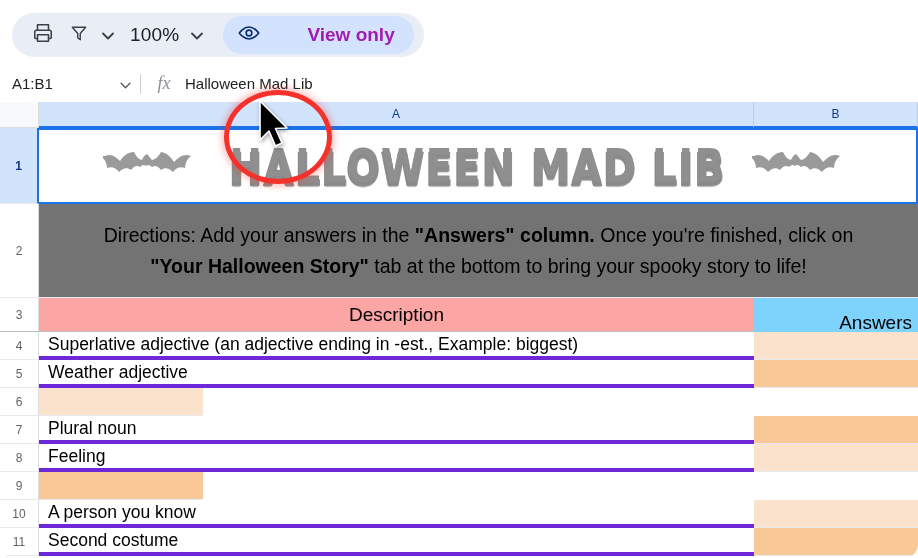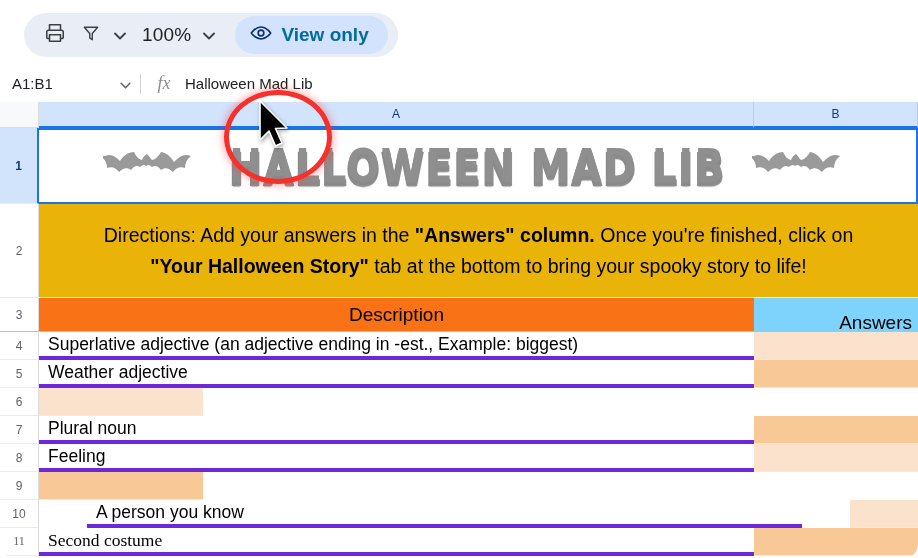--- a/index.html
+++ b/index.html
@@ -27,21 +27,21 @@
     left: 0; top: 0;
     width: 918px;
     height: 66px;
     background: #ffffff;
     display: flex;
     align-items: center;
   }
 
   .toolbar-pill {
     position: absolute;
-    left: 24px;
+    left: 12px;
     top: 13px;
     height: 44px;
     background: #e9eef6;
     border-radius: 22px;
     display: flex;
     align-items: center;
     padding: 0 10px 0 14px;
     gap: 2px;
   }
 
@@ -81,23 +81,24 @@
     background: #d3e3fd;
     border-radius: 19px;
     display: flex;
     align-items: center;
     gap: 9px;
     padding: 0 19px 0 15px;
     cursor: pointer;
   }
   .viewonly-label {
     font-size: 19px;
-    color: #0369a1;
+    color: #a21caf;
     font-weight: 700;
     white-space: nowrap;
+    margin-left: 38px;
   }
 
   
   .formulabar {
     position: absolute;
     left: 0; top: 66px;
     width: 918px;
     height: 36px;
     background: #ffffff;
     display: flex;
@@ -265,40 +266,40 @@
     transform: scaleY(1.18);
   }
   .bat { flex: 0 0 auto; }
 
   
   .row2 { top: 102px; height: 94px; }
   .dir-cell {
     width: 879px;
     flex: 0 0 879px;
     height: 94px;
-    background: #eab308;
+    background: #737373;
     border-bottom: 1px solid #e8eaed;
     display: flex;
     align-items: center;
     justify-content: center;
     text-align: center;
     padding: 0 10px;
   }
   .dir-text {
     font-size: 19.5px;
     color: #000000;
     line-height: 31px;
     font-weight: 400;
   }
   .dir-text b { font-weight: 700; }
 
   
   .row3 { top: 196px; height: 34px; }
   .hdr-desc {
-    background: #f97316;
+    background: #fca5a5;
     border-bottom: 1px solid #bdbdbd;
     justify-content: center;
     font-size: 19px;
     color: #000000;
     height: 34px;
   }
   .hdr-ans {
     background: #7dd3fc;
     border-bottom: 1px solid #d8820f;
     font-size: 19px;
@@ -485,28 +486,28 @@
           <div class="rowhead">8</div>
           <div class="cell-desc">
             <span class="desc-text">Feeling</span>
           </div>
           <div class="cell-ans ans-light"></div>
         </div>
         <div class="row datarow" style="top: 370px;">
           <div class="rowhead">9</div>
           <div class="cell-ans ans-dark"></div>
         </div>
-        <div class="row datarow" style="top: 398px; gap: 48px;">
+        <div class="row datarow" style="top: 398px;">
           <div class="rowhead">10</div>
           <div class="cell-desc">
             <span class="desc-text">A person you know</span>
           </div>
           <div class="cell-ans ans-light"></div>
         </div>
-        <div class="row datarow" style="top: 426px; font-family: Liberation Serif, serif;">
+        <div class="row datarow" style="top: 426px;">
           <div class="rowhead">11</div>
           <div class="cell-desc">
             <span class="desc-text">Second costume</span>
           </div>
           <div class="cell-ans ans-dark"></div>
         </div>
       </div>
 
   </div>
 

